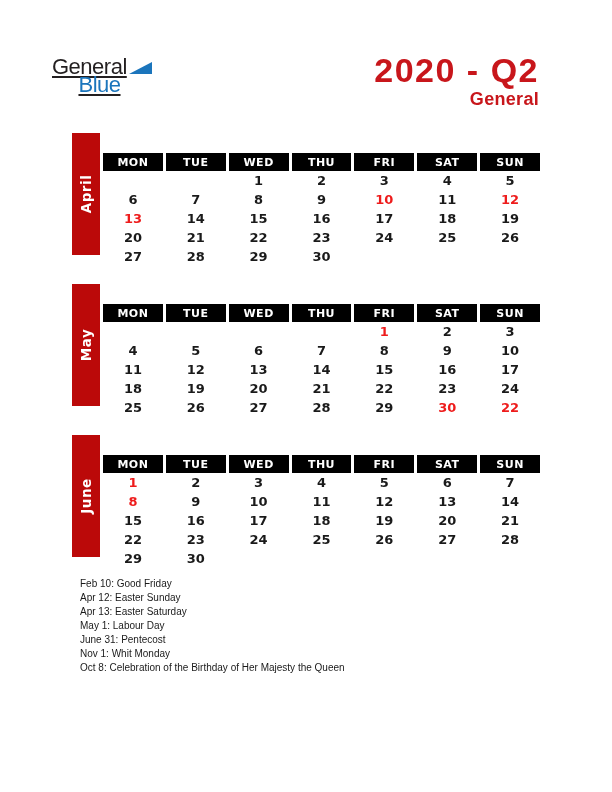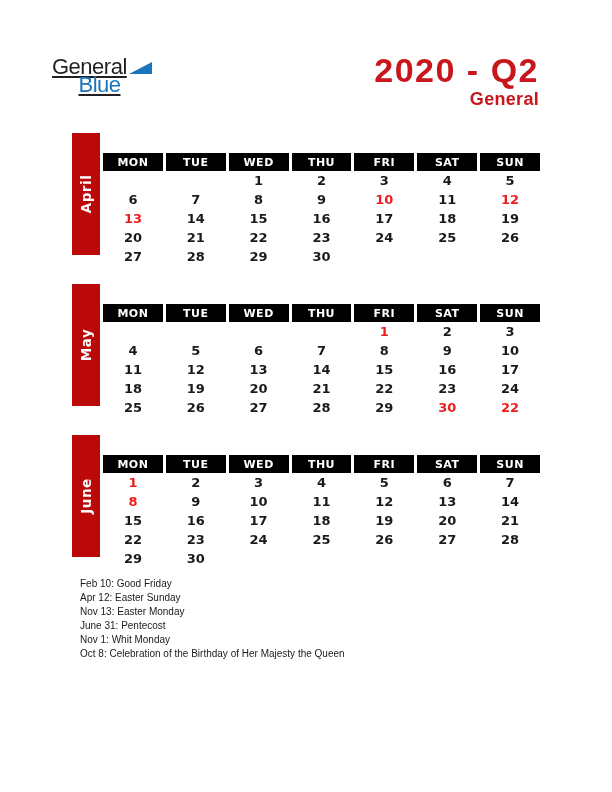--- a/index.html
+++ b/index.html
@@ -262,19 +262,20 @@
             <div class="day-cell"></div>
             <div class="day-cell"></div>
           </div>
         </div>
       </div>
     </div>
 
   <div id="holidays">
       <div class="holiday-line">Feb 10: Good Friday</div>
       <div class="holiday-line">Apr 12: Easter Sunday</div>
-      <div class="holiday-line">Nov 13: Easter Monday</div>
+      <div class="holiday-line">Apr 13: Easter Saturday</div>
+      <div class="holiday-line">May 1: Labour Day</div>
       <div class="holiday-line">June 31: Pentecost</div>
       <div class="holiday-line">Nov 1: Whit Monday</div>
       <div class="holiday-line">Oct 8: Celebration of the Birthday of Her Majesty the Queen</div>
     </div>
 
 </div>
 
 </body></html>

